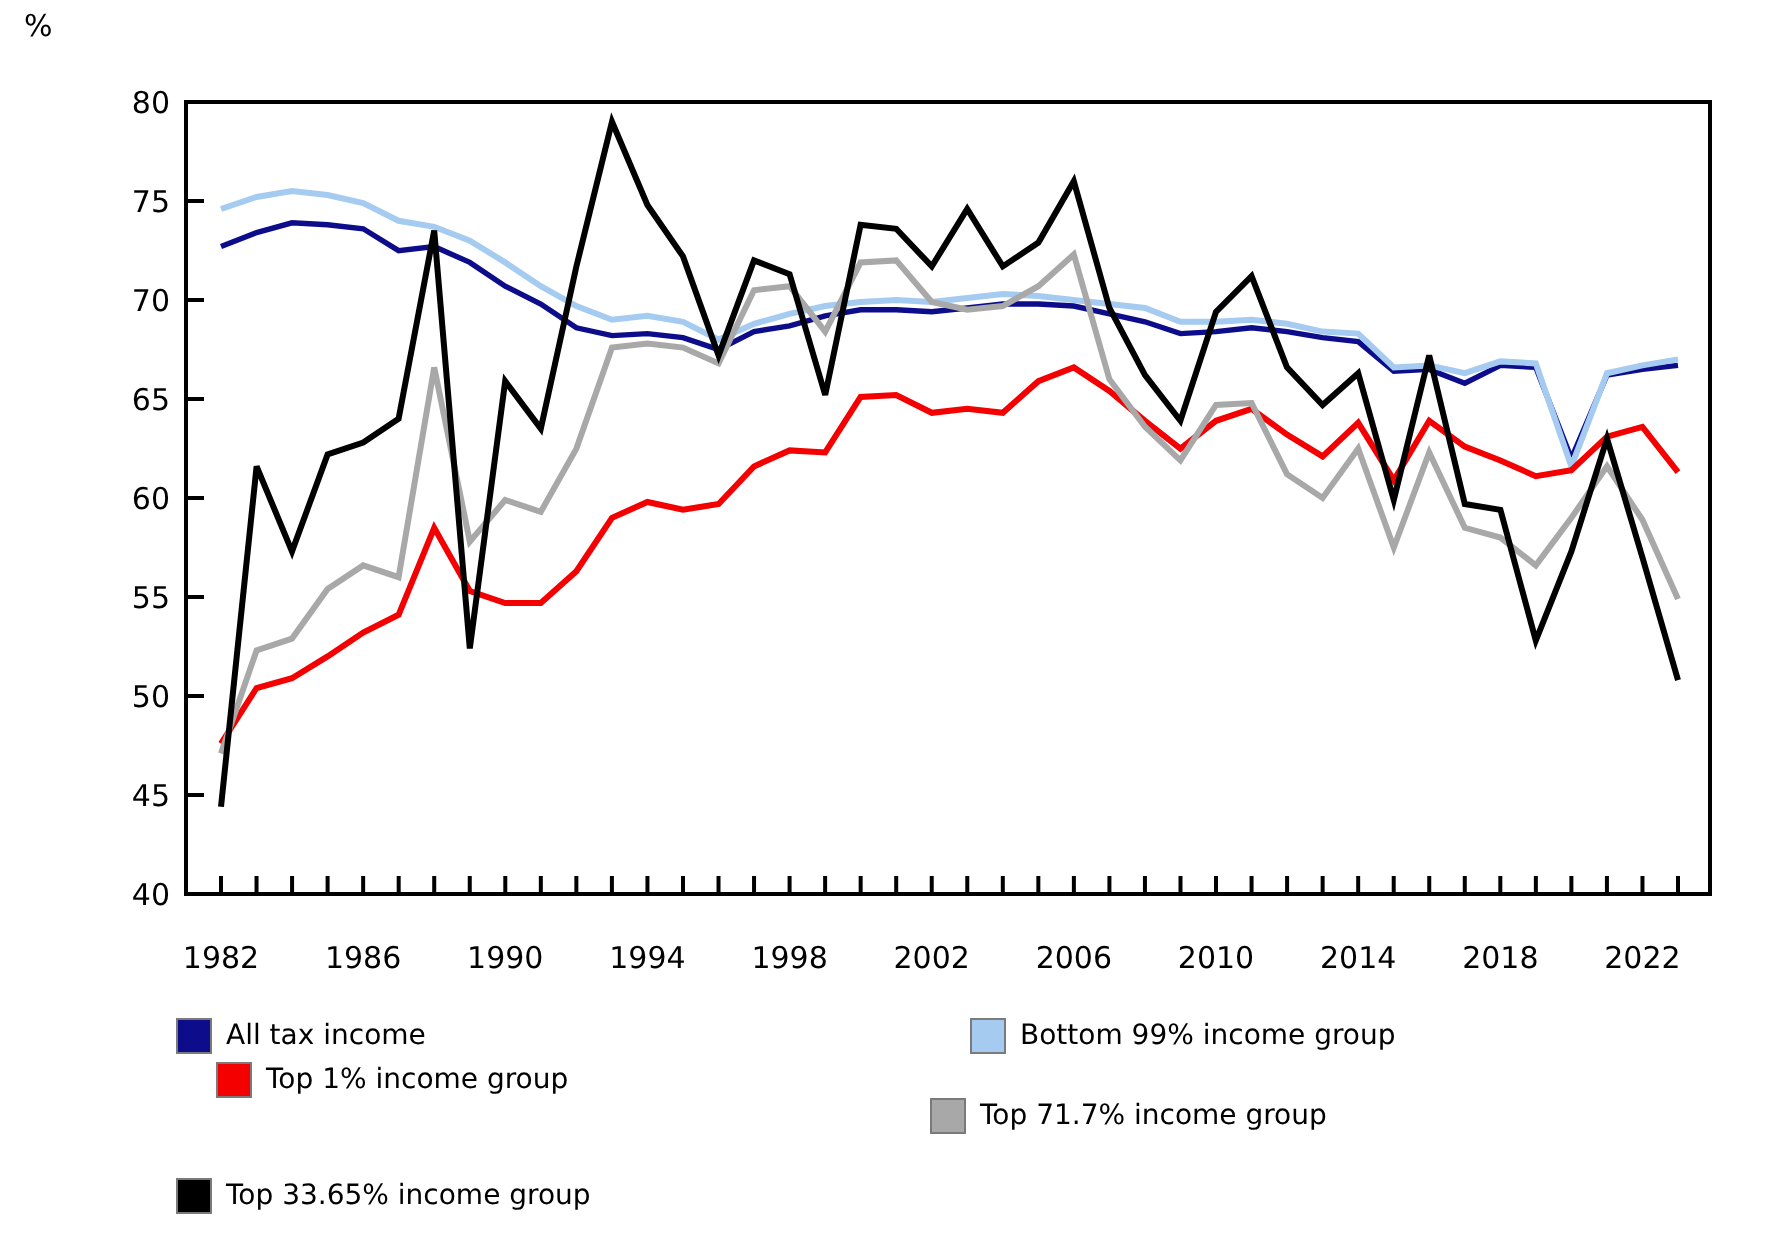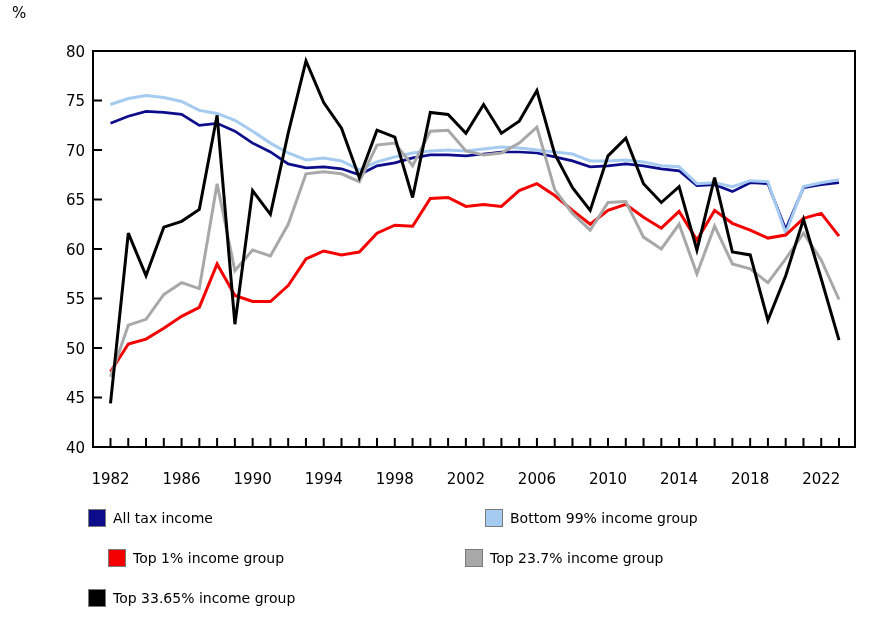--- a/index.html
+++ b/index.html
@@ -108,26 +108,26 @@
     </svg>
   <div id="legend">
       <div class="legend-item" style="left: 88px; top: 509px;">
         <span class="legend-swatch" style="background: rgb(13, 13, 140);"></span>
         <span class="legend-label">All tax income</span>
       </div>
       <div class="legend-item" style="left: 465px; top: 509px; margin-left: 20px;">
         <span class="legend-swatch" style="background: rgb(165, 203, 241);"></span>
         <span class="legend-label">Bottom 99% income group</span>
       </div>
-      <div class="legend-item" style="left: 88px; top: 549px; padding-left: 20px;">
+      <div class="legend-item" style="left: 88px; top: 531px; padding-left: 20px;">
         <span class="legend-swatch" style="background: rgb(244, 0, 0);"></span>
         <span class="legend-label">Top 1% income group</span>
       </div>
       <div class="legend-item" style="left: 465px; top: 549px;">
         <span class="legend-swatch" style="background: rgb(168, 168, 168);"></span>
-        <span class="legend-label">Top 23.7% income group</span>
+        <span class="legend-label">Top 71.7% income group</span>
       </div>
       <div class="legend-item" style="left: 88px; top: 589px;">
         <span class="legend-swatch" style="background: rgb(0, 0, 0);"></span>
         <span class="legend-label">Top 33.65% income group</span>
       </div>
     </div>
 </div>
 
 </body></html>

